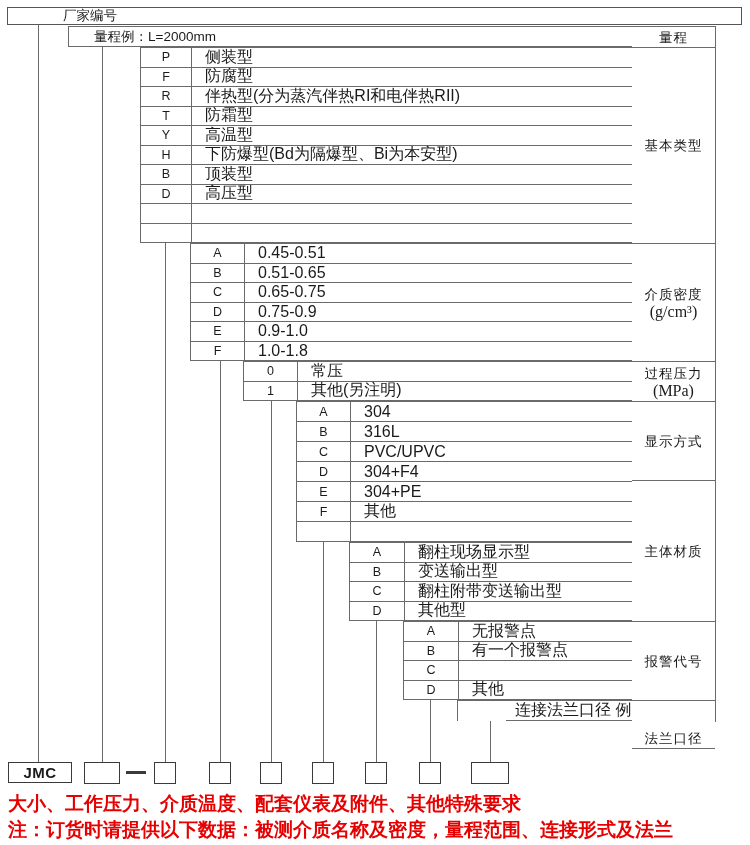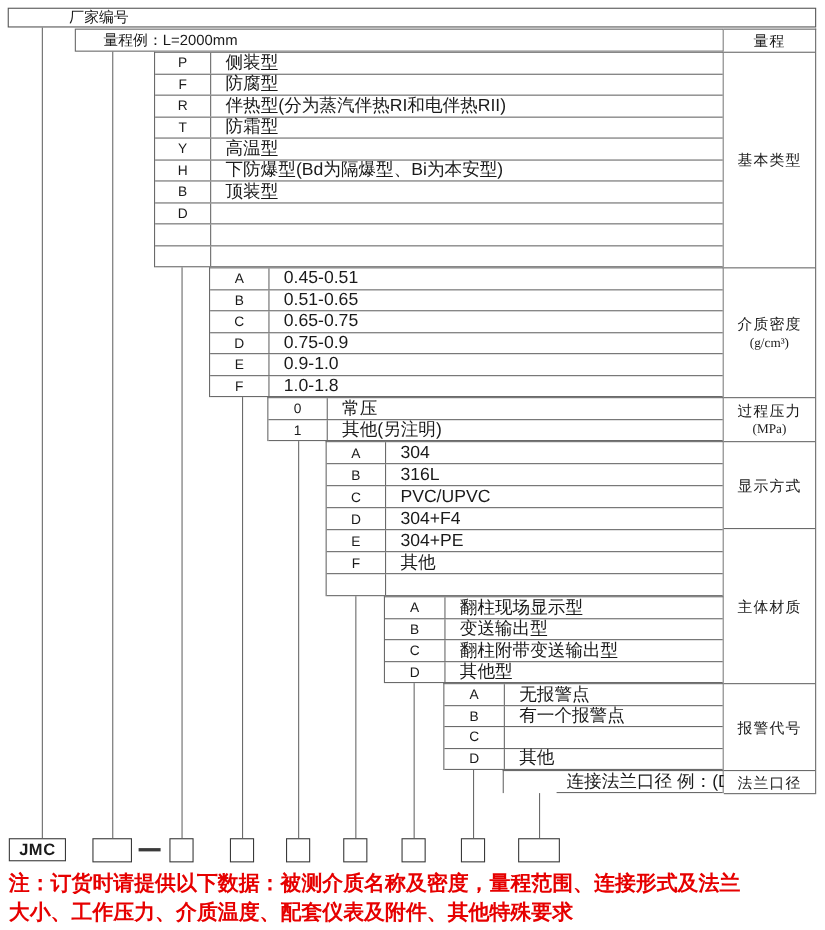--- a/index.html
+++ b/index.html
@@ -14,21 +14,21 @@
   
   .sec{border:1px solid var(--line);border-bottom:none;background:#fff;}
   .row{display:flex;height:var(--rh);box-sizing:border-box;border-bottom:1px solid var(--line);align-items:stretch;}
   .code{width:var(--cw);flex:none;border-right:1px solid var(--line);display:flex;align-items:center;justify-content:center;font-size:12.5px;}
   .desc{flex:1;display:flex;align-items:center;padding-left:13px;font-size:16px;white-space:nowrap;}
   .desc.noCode{padding-left:9px;}
   
   .labelcol{border-top:1px solid var(--line);border-right:1px solid var(--line);background:#fff;}
   .labelcell{box-sizing:border-box;border-bottom:1px solid var(--line);display:flex;flex-direction:column;align-items:center;justify-content:center;
     font-family:"Liberation Serif","DejaVu Serif",serif;font-size:13.5px;letter-spacing:1px;line-height:17px;}
-  .labelcell .sub{font-size:12px;letter-spacing:0;}
+  .labelcell .sub{font-size:16px;letter-spacing:0;}
   
   .vline{width:1px;background:var(--line);}
   
   .cbox{border:1.5px solid var(--box);background:#fff;display:flex;align-items:center;justify-content:center;}
   .jmc{font-weight:bold;font-size:15px;letter-spacing:.5px;}
   .dash{background:var(--box);}
   
   .note{font-weight:bold;font-size:19px;line-height:25.5px;color:#e60000;white-space:nowrap;}
 </style>
 </head>
@@ -68,20 +68,21 @@
       <div class="row">
         <div class="code">H</div>
         <div class="desc">下防爆型(Bd为隔爆型、Bi为本安型)</div>
       </div>
       <div class="row">
         <div class="code">B</div>
         <div class="desc">顶装型</div>
       </div>
       <div class="row">
         <div class="code">D</div>
+        <div class="desc">高压型</div>
       </div>
       <div class="row">
         <div class="code"></div>
         <div class="desc"></div>
       </div>
       <div class="row">
         <div class="code"></div>
         <div class="desc"></div>
       </div>
     </div>
@@ -191,21 +192,21 @@
         <div class="desc">其他</div>
       </div>
     </div>
 
   <div class="abs sec" style="left:457px;top:700px;width:201px;height:21px;padding-left:48px;--rh:19.5px;--cw:0px;">
       <div class="row">
         <div class="desc noCode">连接法兰口径 例：(DN)50</div>
       </div>
     </div>
 
-  <div class="abs labelcol" style="left:658px;top:26px;width:84px;height:696px;">
+  <div class="abs labelcol" style="left:632px;top:26px;width:84px;height:696px;">
     <div class="labelcell" style="height:21px;">
       <span>量程</span>
     </div>
     <div class="labelcell" style="height:196px;">
       <span>基本类型</span>
     </div>
     <div class="labelcell" style="height:118px;">
       <span>介质密度</span>
       <span class="sub">(g/cm³)</span>
     </div>
@@ -215,46 +216,46 @@
     </div>
     <div class="labelcell" style="height:79px;">
       <span>显示方式</span>
     </div>
     <div class="labelcell" style="height:141px;">
       <span>主体材质</span>
     </div>
     <div class="labelcell" style="height:79px;align-items:center;">
       <span>报警代号</span>
     </div>
-    <div class="labelcell" style="height:21px;">
+    <div class="labelcell" style="height:21px;margin-top:27px;">
       <span>法兰口径</span>
     </div>
   </div>
 
   <div class="abs vline" style="left:38px;top:25px;height:737px;"></div>
   <div class="abs vline" style="left:102px;top:47px;height:715px;"></div>
   <div class="abs vline" style="left:165px;top:243px;height:519px;"></div>
   <div class="abs vline" style="left:220px;top:361px;height:401px;"></div>
   <div class="abs vline" style="left:271px;top:401px;height:361px;"></div>
   <div class="abs vline" style="left:323px;top:542px;height:220px;"></div>
   <div class="abs vline" style="left:376px;top:621px;height:141px;"></div>
   <div class="abs vline" style="left:430px;top:700px;height:62px;"></div>
   <div class="abs vline" style="left:490px;top:721px;height:41px;"></div>
 
-  <div class="abs cbox jmc" style="left:8px;top:762px;width:52px;height:21px;text-align:right;">
+  <div class="abs cbox jmc" style="left:8px;top:762px;width:64px;height:21px;text-align:right;">
     <span>JMC</span>
   </div>
   <div class="abs cbox" style="left:84px;top:762px;width:36px;height:22px;"></div>
   <div class="abs dash" style="left:126px;top:771px;width:20px;height:2.5px;"></div>
   <div class="abs cbox" style="left:154px;top:762px;width:22px;height:22px;"></div>
   <div class="abs cbox" style="left:209px;top:762px;width:22px;height:22px;"></div>
   <div class="abs cbox" style="left:260px;top:762px;width:22px;height:22px;"></div>
   <div class="abs cbox" style="left:312px;top:762px;width:22px;height:22px;"></div>
   <div class="abs cbox" style="left:365px;top:762px;width:22px;height:22px;"></div>
   <div class="abs cbox" style="left:419px;top:762px;width:22px;height:22px;"></div>
   <div class="abs cbox" style="left:471px;top:762px;width:38px;height:22px;"></div>
 
   <div class="abs note" style="left:8px;top:791px;">
+    <div>大小、工作压力、介质温度、配套仪表及附件、其他特殊要求</div>
     <div>注：订货时请提供以下数据：被测介质名称及密度，量程范围、连接形式及法兰</div>
-    <div>大小、工作压力、介质温度、配套仪表及附件、其他特殊要求</div>
   </div>
 
 </div>
 
 </body></html>

